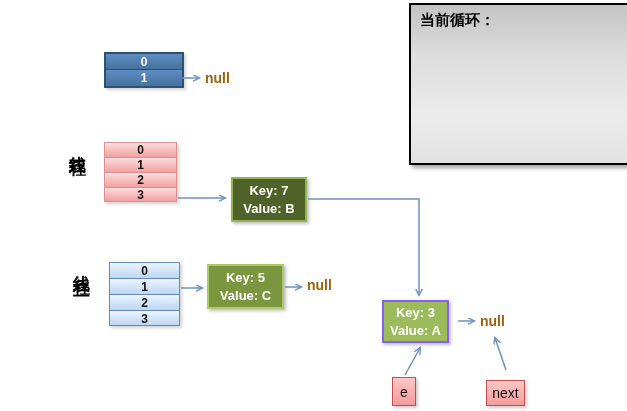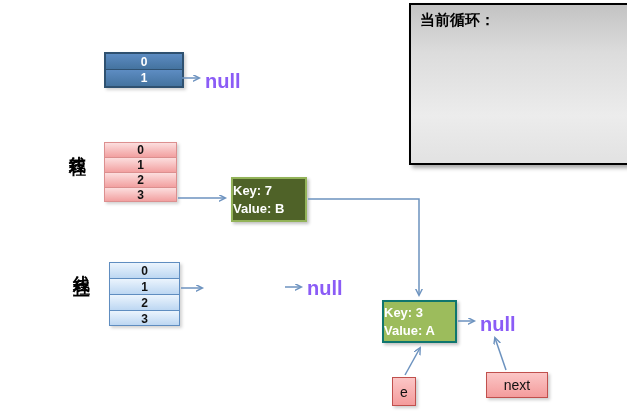--- a/index.html
+++ b/index.html
@@ -41,43 +41,43 @@
   .t-blue2{left:65px;top:262px;width:71px;}
   .t-blue2 .cell{
     height:16px;line-height:16px;font-size:12px;color:#111;
     background:linear-gradient(180deg,#ebf4fd,#bdd7f2);
     border:1px solid #5f8dc0;border-bottom:none;
   }
   .t-blue2 .cell:last-child{border-bottom:1px solid #5f8dc0;}
   
   .node{
     position:absolute;box-sizing:border-box;color:#fff;font-weight:bold;font-size:13px;
-    display:flex;flex-direction:column;justify-content:center;align-items:flex-start;
+    display:flex;flex-direction:column;justify-content:center;align-items:center;
     line-height:18px;box-shadow:2px 2px 3px rgba(0,0,0,.25);
   }
   .n-key7{left:187px;top:177px;width:76px;height:45px;background:#4f6228;border:2px solid #93b359;}
   .n-key5{left:163px;top:264px;width:77px;height:45px;background:#7a963f;border:2px solid #abc96c;}
-  .n-key3{left:338px;top:300px;width:75px;height:43px;background:#9cbc5c;border:2px solid #0f766e;}
+  .n-key3{left:338px;top:300px;width:67px;height:43px;background:#9cbc5c;border:2px solid #8b5cf6;}
   
   .pinkbox{
     position:absolute;box-sizing:border-box;color:#111;font-weight:normal;font-size:14px;
     display:flex;justify-content:center;align-items:center;
     background:linear-gradient(180deg,#fbc6c6,#f49c9c);border:1.5px solid #c0504d;
     box-shadow:2px 2px 3px rgba(0,0,0,.2);
   }
   .b-e{left:348px;top:377px;width:24px;height:29px;}
-  .b-next{left:442px;top:372px;width:62px;height:26px;}
+  .b-next{left:442px;top:380px;width:39px;height:26px;}
   
   .thread-label{
     position:absolute;writing-mode:vertical-rl;text-orientation:upright;
     font-weight:bold;font-size:17px;color:#000;letter-spacing:5px;
   }
   .l-t1{left:22px;top:142px;}
   .l-t2{left:26px;top:261px;}
-  .null-label{position:absolute;font-weight:bold;font-size:20px;color:#8b5cf6;}
+  .null-label{position:absolute;font-weight:bold;font-size:14px;color:#a16207;}
   .nl1{left:161px;top:70px;}
   .nl2{left:263px;top:277px;}
   .nl3{left:436px;top:313px;}
   
   #arrows{position:absolute;left:0;top:0;pointer-events:none;}
 </style>
 </head>
 <body>
 
 <div id="canvas">
@@ -105,20 +105,24 @@
     <div class="cell">0</div>
     <div class="cell">1</div>
     <div class="cell">2</div>
     <div class="cell">3</div>
   </div>
 
   <div class="node n-key7">
     <div>Key: 7</div>
     <div>Value: B</div>
   </div>
+  <div class="node n-key5">
+    <div>Key: 5</div>
+    <div>Value: C</div>
+  </div>
   <div class="node n-key3">
     <div>Key: 3</div>
     <div>Value: A</div>
   </div>
 
   <div class="null-label nl2">null</div>
   <div class="null-label nl3">null</div>
 
   <div class="pinkbox b-e">
     <span>e</span>

